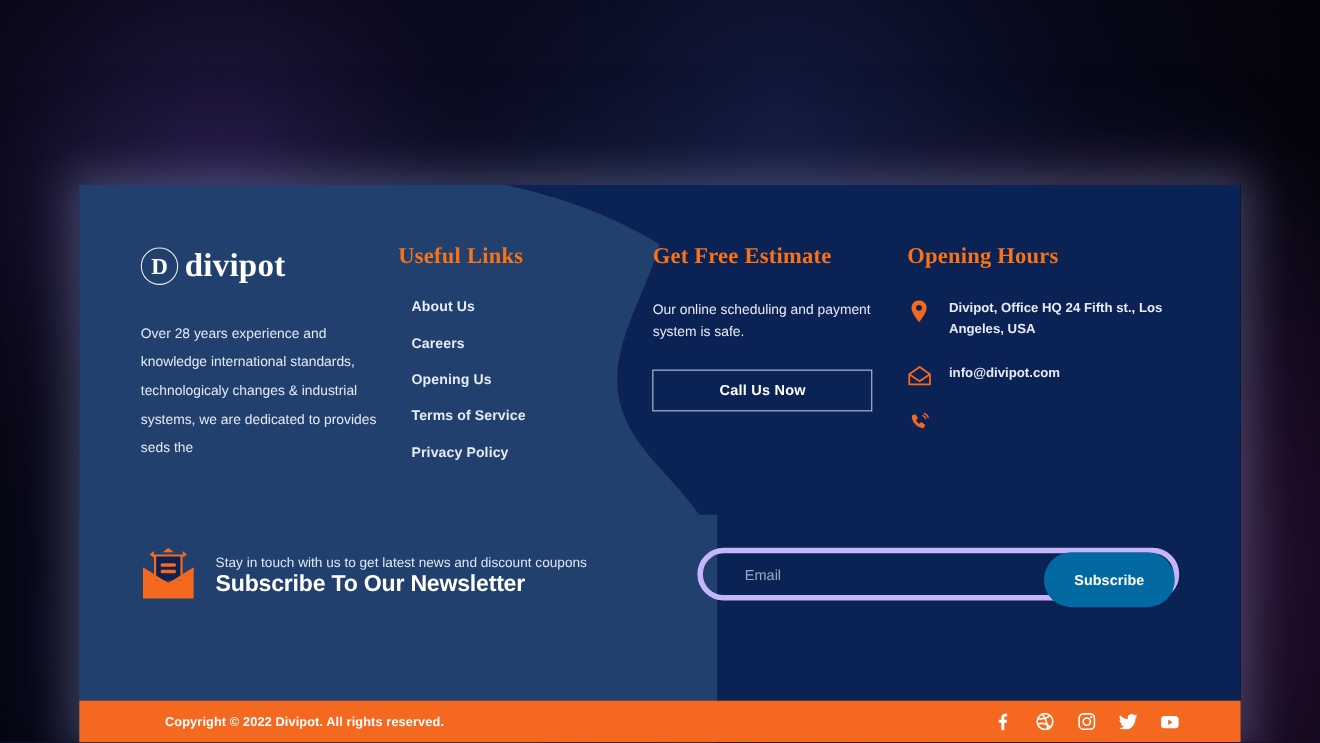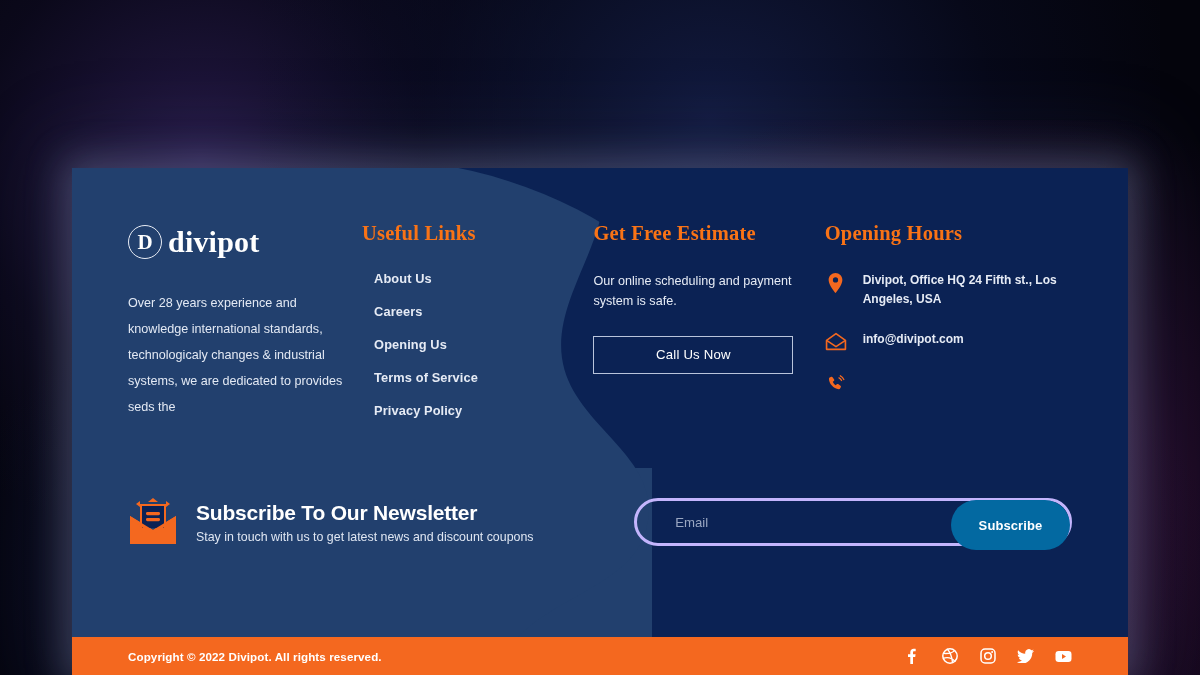--- a/index.html
+++ b/index.html
@@ -96,21 +96,21 @@
 
   
   #estimate-phone {
     font-size:22px; font-weight:700; color:#f4681f; letter-spacing:.2px; margin-bottom:18px;
   }
   #estimate-note {
     font-size:12.6px; font-weight:400; line-height:1.62; color:#e6ebf5; max-width:205px; margin-bottom:24px;
   }
   #call-btn {
     width:200px; height:38px; border:1px solid #b9c4db; background:transparent;
-    color:#ffffff; font-size:13.2px; font-weight:400; letter-spacing:.2px;
+    color:#ffffff; font-size:13.2px; font-weight:700; letter-spacing:.2px;
     font-family:"Liberation Sans", sans-serif; cursor:pointer;
     display:flex; align-items:center; justify-content:center;
   }
 
   
   .contact-row { display:flex; gap:16px; align-items:flex-start; margin-bottom:22px; }
   .contact-row:last-child { margin-bottom:0; }
   .contact-icon { width:22px; min-width:22px; display:flex; justify-content:center; padding-top:2px; }
   .contact-text { font-size:12px; font-weight:600; line-height:1.55; color:#e6ebf5; }
 
@@ -119,42 +119,42 @@
     position:absolute; left:0; top:330px; width:100%;
     display:flex; align-items:center; padding:0 56px;
   }
   #newsletter-left { display:flex; align-items:center; gap:18px; width:505px; }
   #newsletter-icon { width:50px; min-width:50px; height:48px; }
   #newsletter-title { font-size:21px; font-weight:700; color:#ffffff; letter-spacing:-.2px; line-height:1.25;}
   #newsletter-sub { font-size:12.4px; font-weight:500; color:#dfe6f2; margin-top:4px; }
 
   #subscribe-form {
     position:relative; margin-left:28px; width:462px; height:48px;
-    border:3px solid #c4b5fd; border-radius:26px; display:flex; align-items:center;
+    border:5px solid #c4b5fd; border-radius:26px; display:flex; align-items:center;
   }
   #email-input {
     flex:1; background:transparent; border:none; outline:none;
     font-family:"Liberation Sans", sans-serif;
     font-size:13.2px; color:#ffffff; padding:0 20px 0 38px;
   }
   #email-input::placeholder { color:#9aa7c2; }
   #subscribe-btn {
     position:absolute; right:-1px; top:-1px; height:50px; width:119px;
     border-radius:26px; border:none; background:#0369a1; color:#fff;
     font-family:"Liberation Sans", sans-serif;
     font-size:13px; font-weight:700; letter-spacing:.1px; cursor:pointer;
   }
 
   
   #bottom-bar {
     position:absolute; left:0; bottom:0; width:100%; height:38px;
     background:#f4681f; display:flex; align-items:center;
     justify-content:space-between; padding:0 56px;
   }
-  #copyright { font-size:11.6px; font-weight:700; color:#ffffff; letter-spacing:.1px; }
+  #copyright { font-size:11.6px; font-weight:700; color:#ffffff; letter-spacing:.1px;margin-left:22px; }
   #social-list { display:flex; align-items:center; gap:21px; }
   .social-icon { display:flex; align-items:center; justify-content:center; width:17px; height:17px; cursor:pointer; }
   .social-icon svg { fill:#ffffff; }
 </style>
 </head>
 <body>
 
 <div id="bg-layer">
   <div id="bg-glow-left"></div>
   <div id="bg-glow-top"></div>
@@ -241,22 +241,22 @@
             <path fill="#f4681f" d="M12 9l-4-3 4-3zM38 9l4-3-4-3z"></path>
             <path fill="#f4681f" d="M25 0l5 4H20z"></path>
             <path fill="#f4681f" d="M2 18l23 14 23-14v28H2z"></path>
             <path fill="#0b2254" d="M14 8h22v22H14z"></path>
             <rect x="18" y="14" width="14" height="3.2" rx="1.4" fill="#f4681f"></rect>
             <rect x="18" y="20" width="14" height="3.2" rx="1.4" fill="#f4681f"></rect>
             <path fill="#f4681f" d="M2 18l23 14 23-14v4L25 36 2 22z"></path>
           </svg>
         </span>
         <div>
+          <div id="newsletter-sub">Stay in touch with us to get latest news and discount coupons</div>
           <div id="newsletter-title">Subscribe To Our Newsletter</div>
-          <div id="newsletter-sub">Stay in touch with us to get latest news and discount coupons</div>
         </div>
       </div>
 
       <form id="subscribe-form">
         <input id="email-input" type="text" placeholder="Email" style="">
         <button id="subscribe-btn">Subscribe</button>
       </form>
     </div>
 
     <div id="bottom-bar">

